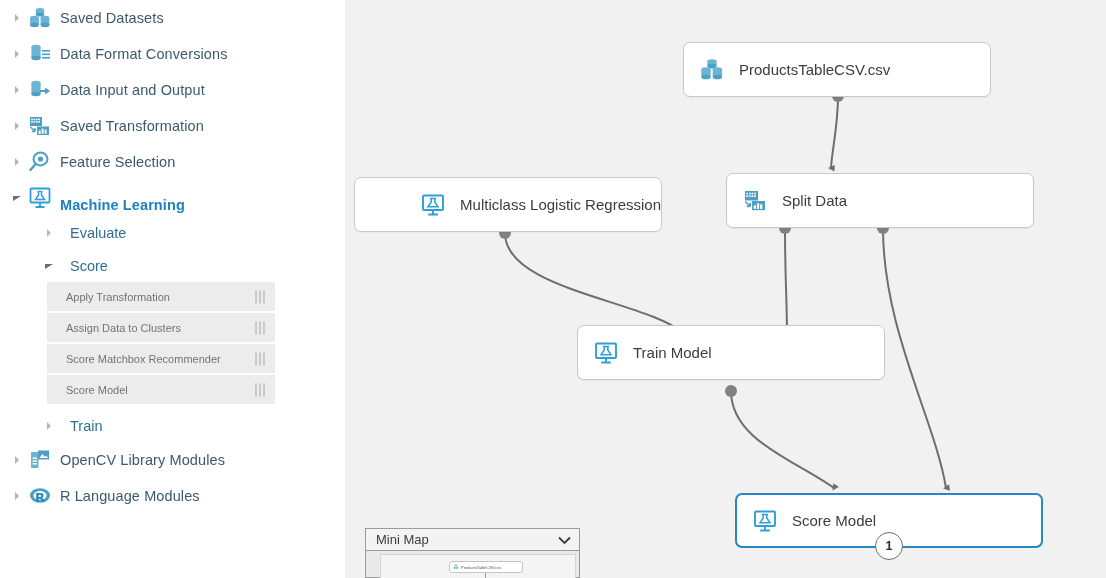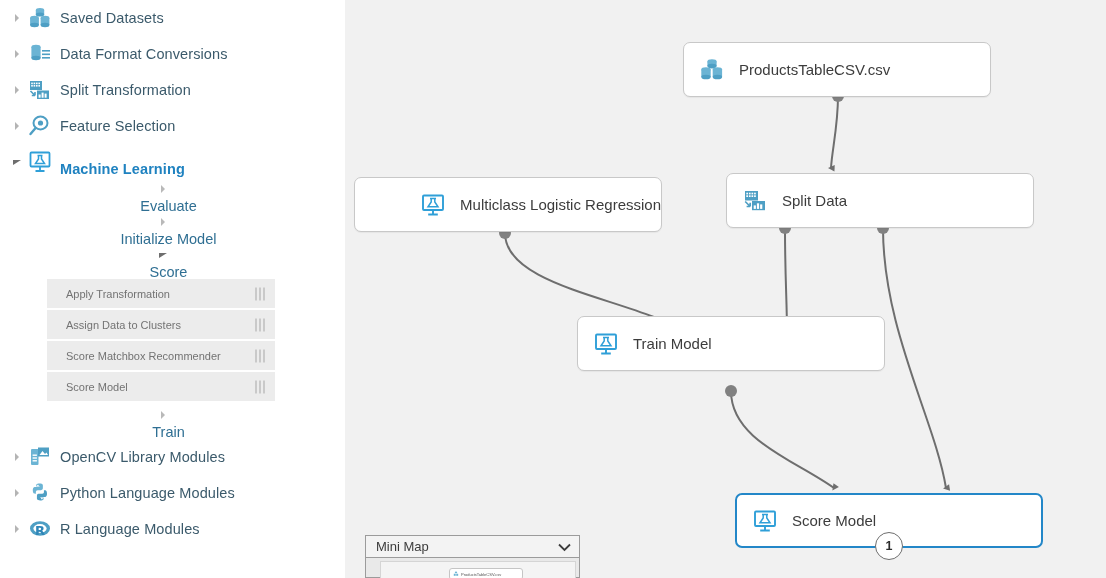--- a/index.html
+++ b/index.html
@@ -34,21 +34,21 @@
   }
   .cat-label{
     font-size:14.5px;color:#3b5a6b;letter-spacing:.1px;white-space:nowrap;
   }
   .tree-row.selected .cat-label{color:#1f82c0;font-weight:600;margin-top:13px;}
   .tree-row.selected .cat-icon svg{color:#2f9fd8;}
 
   
   .sub-row{
     display:flex;align-items:center;height:33px;
-    padding-left:40px;box-sizing:border-box;cursor:default;flex-direction:column;
+    padding-left:40px;box-sizing:border-box;cursor:default;
   }
   .sub-label{font-size:14.5px;color:#2f6f93;white-space:nowrap;}
   .sub-row.open .sub-label{color:#2f6f93;}
 
   
   .module-item{
     position:relative;margin-left:47px;margin-right:10px;
     height:31px;background:#ececec;border-bottom:2px solid #ffffff;
     display:flex;align-items:center;box-sizing:border-box;
     cursor:grab;
@@ -87,21 +87,21 @@
   .badge{
     position:absolute;left:50%;bottom:-14px;transform:translateX(-50%);
     width:26px;height:26px;border-radius:50%;
     background:#ffffff;border:1.5px solid #6e6e6e;
     display:flex;align-items:center;justify-content:center;
     font-size:12.5px;font-weight:bold;color:#2b2b2b;
   }
 
   
   #minimap{
-    position:absolute;left:20px;bottom:0;width:215px;height:43px;
+    position:absolute;left:20px;bottom:0;width:215px;height:50px;
     background:#e9e9e9;border:1px solid #9b9b9b;box-sizing:border-box;
   }
   #minimap-header{
     height:22px;background:#f3f3f3;border-bottom:1px solid #9b9b9b;
     display:flex;align-items:center;justify-content:space-between;
     padding:0 8px 0 10px;box-sizing:border-box;
   }
   #minimap-title{font-size:13px;color:#3c3c3c;}
   #minimap-body{
     position:relative;height:37px;background:#f4f4f4;
@@ -158,20 +158,36 @@
           <rect x="4.4" y="5" width="9.2" height="11" fill="#6bb4d4"></rect>
           <ellipse cx="9" cy="16" rx="4.6" ry="2.2" fill="#4e9fc4"></ellipse>
           <rect x="15" y="8" width="8" height="1.6" fill="#4e9fc4"></rect>
           <rect x="15" y="11.5" width="8" height="1.6" fill="#4e9fc4"></rect>
           <rect x="15" y="15" width="8" height="1.6" fill="#4e9fc4"></rect>
         </svg>
       </span>
       <span class="cat-label">Data Format Conversions</span>
     </div>
 
+    <div class="tree-row">
+      <span class="twisty">
+        <svg width="10" height="10" viewBox="0 0 10 10">
+            <path d="M3 1 L7 5 L3 9 Z" fill="#b4b4b4"></path>
+          </svg>
+      </span>
+      <span class="cat-icon">
+        <svg width="26" height="24" viewBox="0 0 26 24">
+          <ellipse cx="9" cy="5" rx="4.6" ry="2.2" fill="#6bb4d4"></ellipse>
+          <rect x="4.4" y="5" width="9.2" height="11" fill="#6bb4d4"></rect>
+          <ellipse cx="9" cy="16" rx="4.6" ry="2.2" fill="#4e9fc4"></ellipse>
+          <path d="M13 13 L20 13 M18 10.5 L21.5 13 L18 15.5" stroke="#4e9fc4" stroke-width="1.8" fill="none"></path>
+        </svg>
+      </span>
+      <span class="cat-label">Data Input and Output</span>
+    </div>
 
     <div class="tree-row">
       <span class="twisty">
         <svg width="10" height="10" viewBox="0 0 10 10">
             <path d="M3 1 L7 5 L3 9 Z" fill="#b4b4b4"></path>
           </svg>
       </span>
       <span class="cat-icon">
         <svg width="26" height="24" viewBox="0 0 26 24">
           <rect x="3" y="3" width="12" height="9" fill="#4e9fc4"></rect>
@@ -187,21 +203,21 @@
           </g>
           <path d="M3.5 13 L8 17.5 M8 17.5 L8 14 M8 17.5 L4.8 17.5" stroke="#4e9fc4" stroke-width="1.6" fill="none"></path>
           <rect x="10" y="12.5" width="12" height="8.5" fill="#4e9fc4"></rect>
           <g fill="#ffffff">
             <rect x="11.6" y="16.5" width="2" height="3.2"></rect>
             <rect x="14.6" y="14.6" width="2" height="5.1"></rect>
             <rect x="17.6" y="15.6" width="2" height="4.1"></rect>
           </g>
         </svg>
       </span>
-      <span class="cat-label">Split Transformation</span>
+      <span class="cat-label">Saved Transformation</span>
     </div>
 
     <div class="tree-row">
       <span class="twisty">
         <svg width="10" height="10" viewBox="0 0 10 10">
             <path d="M3 1 L7 5 L3 9 Z" fill="#b4b4b4"></path>
           </svg>
       </span>
       <span class="cat-icon">
         <svg width="26" height="24" viewBox="0 0 26 24">
@@ -231,28 +247,20 @@
 
     <div class="sub-row">
       <span class="twisty">
         <svg width="10" height="10" viewBox="0 0 10 10">
             <path d="M3 1 L7 5 L3 9 Z" fill="#b9b9b9"></path>
           </svg>
       </span>
       <span class="sub-label" style="margin-left:12px">Evaluate</span>
     </div>
 
-    <div class="sub-row">
-      <span class="twisty">
-        <svg width="10" height="10" viewBox="0 0 10 10">
-            <path d="M3 1 L7 5 L3 9 Z" fill="#b9b9b9"></path>
-          </svg>
-      </span>
-      <span class="sub-label" style="margin-left:12px">Initialize Model</span>
-    </div>
 
     <div class="sub-row open">
       <span class="twisty">
         <svg width="10" height="10" viewBox="0 0 10 10">
             <path d="M1 3 L9 3 L1 8 Z" fill="#6e6e6e"></path>
           </svg>
       </span>
       <span class="sub-label" style="margin-left:12px">Score</span>
     </div>
 
@@ -312,36 +320,20 @@
             <rect x="5.6" y="12.3" width="4.3" height="1.4"></rect>
             <rect x="5.6" y="15.1" width="4.3" height="1.4"></rect>
           </g>
           <rect x="11" y="2.5" width="11" height="9" fill="#4e9fc4"></rect>
           <path d="M12.5 10 L15.5 6 L18 9 L19.5 7.4 L21 10 Z" fill="#ffffff"></path>
         </svg>
       </span>
       <span class="cat-label">OpenCV Library Modules</span>
     </div>
 
-    <div class="tree-row">
-      <span class="twisty">
-        <svg width="10" height="10" viewBox="0 0 10 10">
-            <path d="M3 1 L7 5 L3 9 Z" fill="#b4b4b4"></path>
-          </svg>
-      </span>
-      <span class="cat-icon">
-        <svg width="26" height="24" viewBox="0 0 26 24">
-          <path d="M12.5 2.5 c-3.4 0-3.2 1.5-3.2 1.5 l0 1.6 3.3 0 0 .5 -4.6 0 c0 0-2.2-.25-2.2 3.2 0 3.45 1.92 3.33 1.92 3.33 l1.15 0 0-1.6 c0 0-.06-1.9 1.88-1.9 l3.3 0 c0 0 1.82.03 1.82-1.76 l0-2.96 c0 0 .28-1.9-3.35-1.9z" fill="#6bb4d4"></path>
-          <circle cx="10.9" cy="4.6" r=".85" fill="#ffffff"></circle>
-          <path d="M13.3 19.5 c3.4 0 3.2-1.5 3.2-1.5 l0-1.6 -3.3 0 0-.5 4.6 0 c0 0 2.2.25 2.2-3.2 0-3.45-1.92-3.33-1.92-3.33 l-1.15 0 0 1.6 c0 0 .06 1.9-1.88 1.9 l-3.3 0 c0 0-1.82-.03-1.82 1.76 l0 2.96 c0 0-.28 1.9 3.35 1.9z" fill="#4e9fc4"></path>
-          <circle cx="14.9" cy="17.4" r=".85" fill="#ffffff"></circle>
-        </svg>
-      </span>
-      <span class="cat-label">Python Language Modules</span>
-    </div>
 
     <div class="tree-row">
       <span class="twisty">
         <svg width="10" height="10" viewBox="0 0 10 10">
             <path d="M3 1 L7 5 L3 9 Z" fill="#b4b4b4"></path>
           </svg>
       </span>
       <span class="cat-icon">
         <svg width="26" height="24" viewBox="0 0 26 24">
           <ellipse cx="13" cy="11.5" rx="10" ry="7.3" fill="#4e9fc4"></ellipse>
@@ -425,21 +417,21 @@
           <g fill="#ffffff">
             <rect x="12.7" y="17.4" width="2.2" height="3.5"></rect>
             <rect x="15.9" y="15.3" width="2.2" height="5.6"></rect>
             <rect x="19.1" y="16.4" width="2.2" height="4.5"></rect>
           </g>
         </svg>
       </span>
       <span class="node-label">Split Data</span>
     </div>
 
-    <div class="node" style="left:232px;top:316px;width:308px;height:55px;">
+    <div class="node" style="left:232px;top:325px;width:308px;height:55px;">
       <span class="node-icon">
         <svg width="28" height="26" viewBox="0 0 28 26">
           <rect x="4" y="3.5" width="20" height="14.5" rx="1" fill="none" stroke="#2f9fd8" stroke-width="1.9"></rect>
           <path d="M11 6.5 L17 6.5 M12.2 6.5 L12.2 10 L9 14.8 L19 14.8 L15.8 10 L15.8 6.5" fill="none" stroke="#2f9fd8" stroke-width="1.5"></path>
           <path d="M14 18.5 L14 21.5 M9.2 22.5 L18.8 22.5" stroke="#2f9fd8" stroke-width="1.9" fill="none"></path>
         </svg>
       </span>
       <span class="node-label">Train Model</span>
     </div>
 

